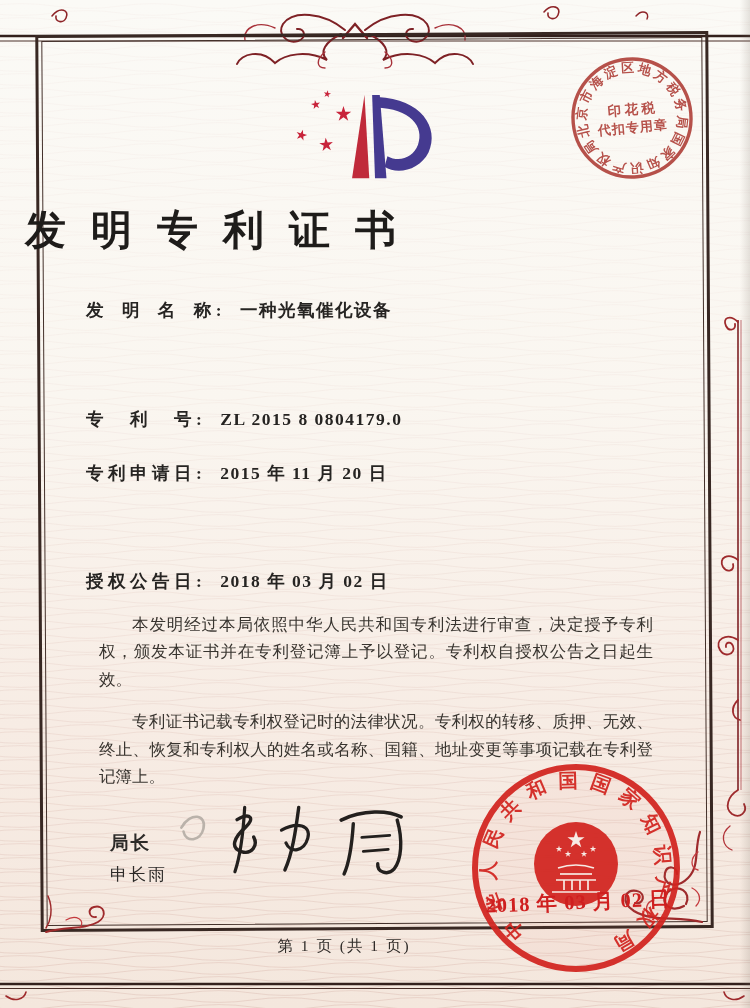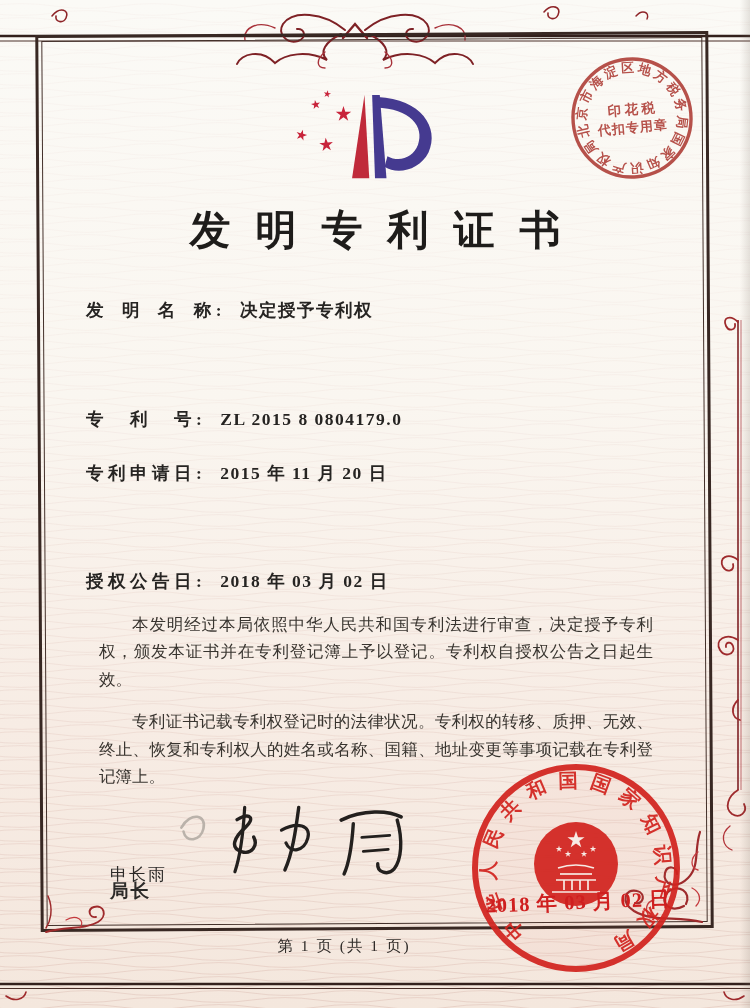--- a/index.html
+++ b/index.html
@@ -16,32 +16,32 @@
     border:3px solid #382823;transform:rotate(-0.35deg);
   }
   .frame::after{
     content:"";position:absolute;inset:3px;border:1.2px solid #43302a;
   }
   .cert-no{
     position:absolute;left:86px;top:92px;font-size:18px;letter-spacing:3px;
     color:#262422;font-weight:500;
   }
   .title{
-    position:absolute;left:0;top:203px;width:750px;text-align:center;
+    position:absolute;left:0;top:203px;width:750px;
     font-size:41px;font-weight:700;letter-spacing:25px;text-indent:25px;color:#1e1c1a;
   }
   .field{position:absolute;left:86px;font-size:17.5px;font-weight:700;color:#262422;white-space:nowrap;}
   .field .lbl{letter-spacing:4.5px;word-spacing:5px;}
   .field .val{margin-left:14px;letter-spacing:1.5px;}
   .paras{
     position:absolute;left:84px;top:596px;width:584px;
     font-size:16.5px;line-height:27.4px;color:#38342f;text-align:justify;
   }
   .paras p{margin:15px;text-indent:2em;}
-  .signoff-title{position:absolute;left:110px;top:830px;font-size:18.5px;font-weight:700;letter-spacing:2px;margin-top:48px;}
+  .signoff-title{position:absolute;left:110px;top:830px;font-size:18.5px;font-weight:700;letter-spacing:2px;}
   .signoff-name{position:absolute;left:110px;top:863px;font-size:17px;font-weight:400;letter-spacing:2px;}
   .seal-date{
     position:absolute;left:452px;top:888px;width:252px;text-align:center;
     font-size:20.5px;font-weight:700;color:#cf1f1f;letter-spacing:1px;
     transform:rotate(-2.2deg);font-family:"Liberation Serif",serif;
   }
   .footer{
     position:absolute;left:0;top:936px;width:688px;text-align:center;
     font-size:15.5px;letter-spacing:2px;color:#2f2b28;
   }
@@ -296,21 +296,21 @@
         <textPath href="#taxRing">北京市海淀区地方税务局国家知识产权局</textPath>
       </text>
     </g>
     <text class="stamp-center" x="70" y="66" text-anchor="middle" font-size="13.5" fill="#ad3a33">印 花 税</text>
     <text class="stamp-center" x="70" y="84" text-anchor="middle" font-size="13" letter-spacing="1" fill="#ad3a33">代扣专用章</text>
   </svg>
 
   <div class="title">发明专利证书</div>
 
   <div class="field" style="top:298px">
-    <span class="lbl">发 明 名 称:</span><span class="val">决定授予专利权</span>
+    <span class="lbl">发 明 名 称:</span><span class="val">一种光氧催化设备</span>
   </div>
   <div class="field" style="top:407px">
     <span class="lbl">专　利　号:</span><span class="val">ZL 2015 8 0804179.0</span>
   </div>
   <div class="field" style="top:461px">
     <span class="lbl">专利申请日:</span><span class="val">2015 年 11 月 20 日</span>
   </div>
   <div class="field" style="top:569px">
     <span class="lbl">授权公告日:</span><span class="val">2018 年 03 月 02 日</span>
   </div>

